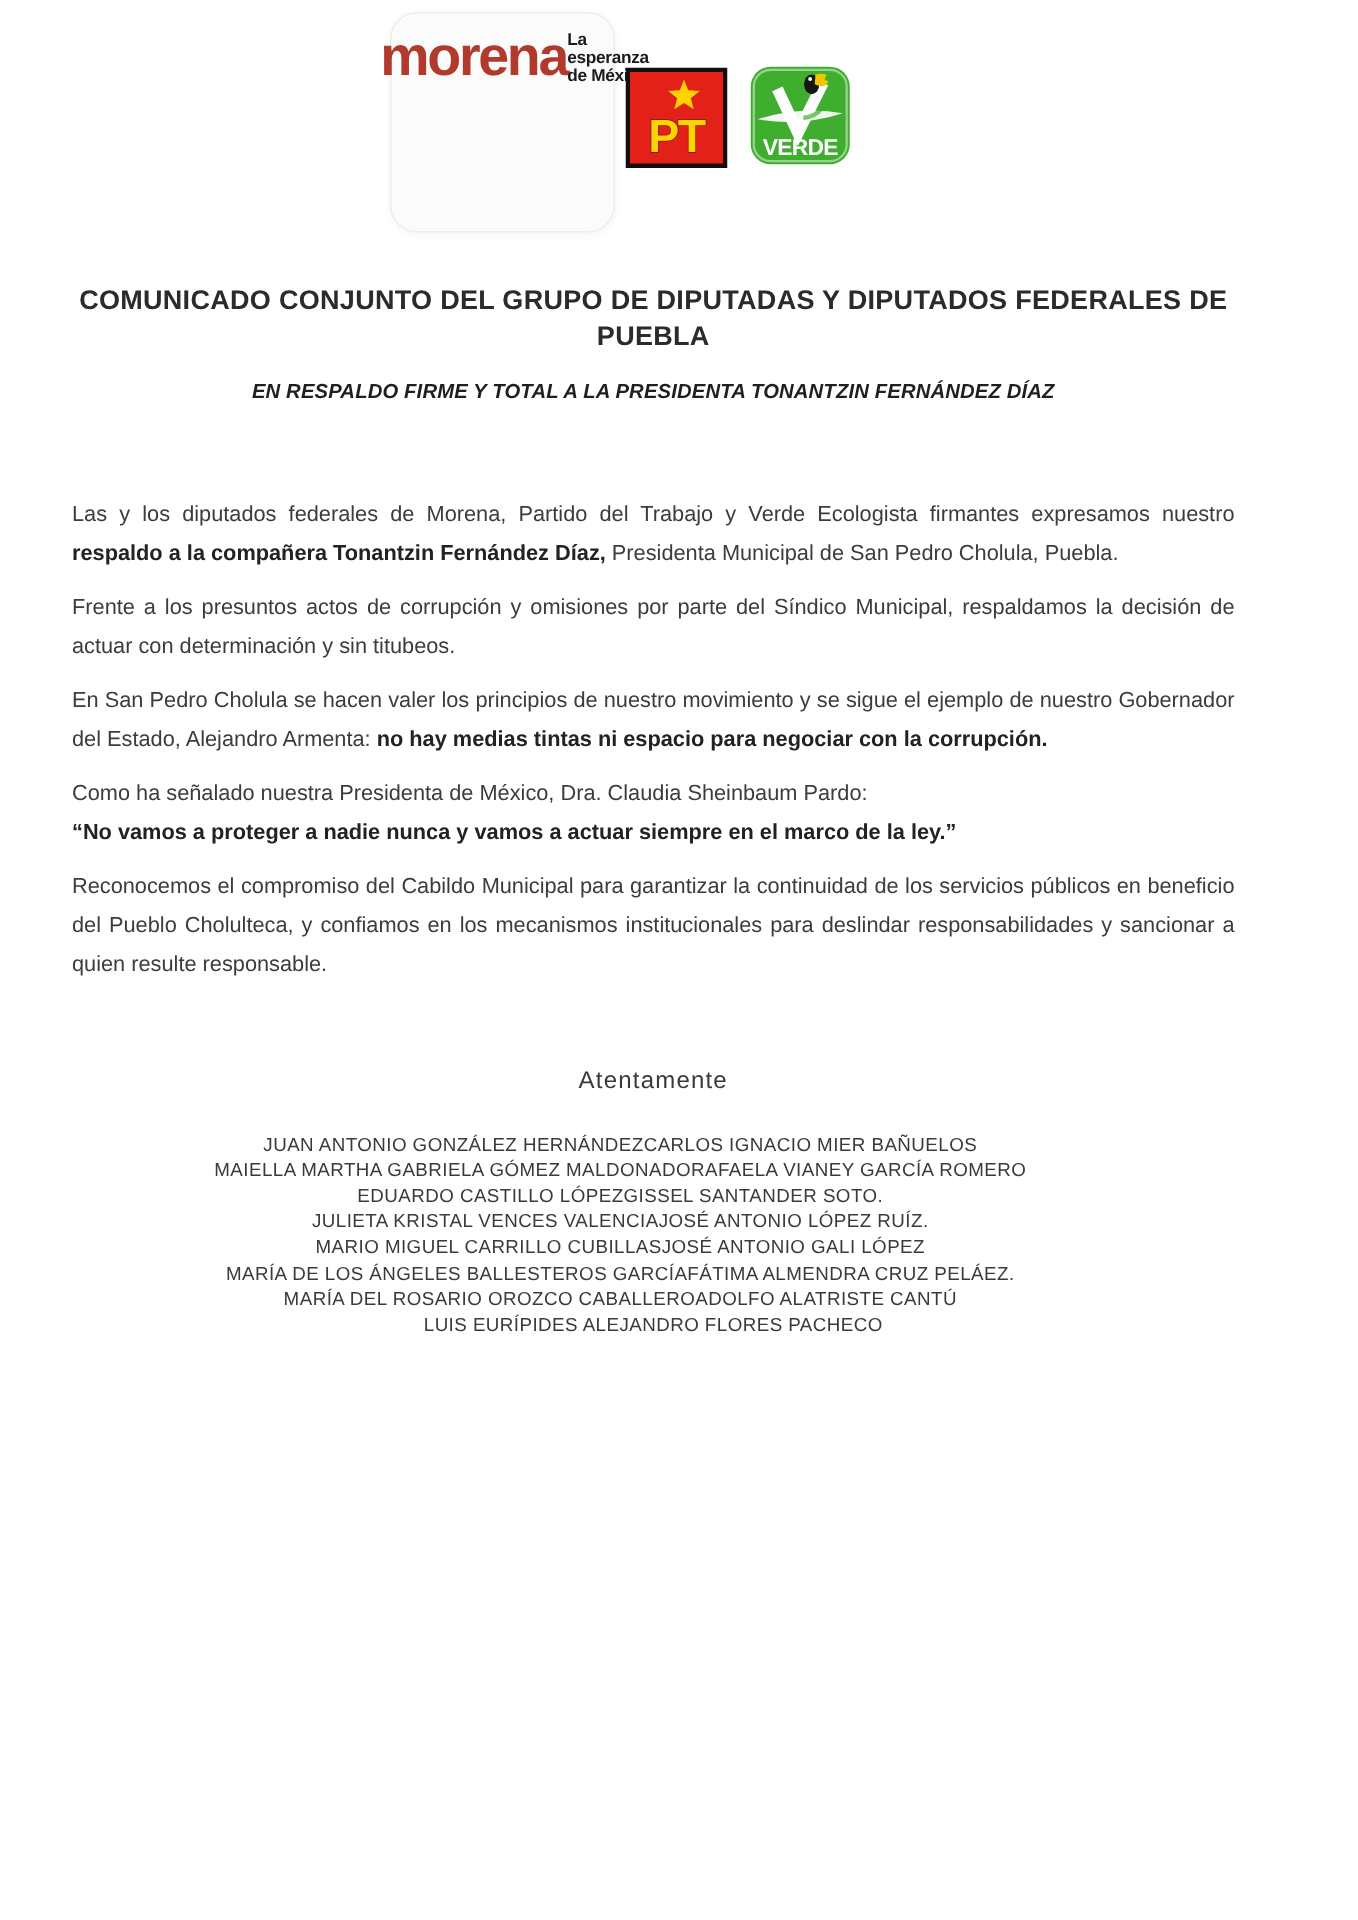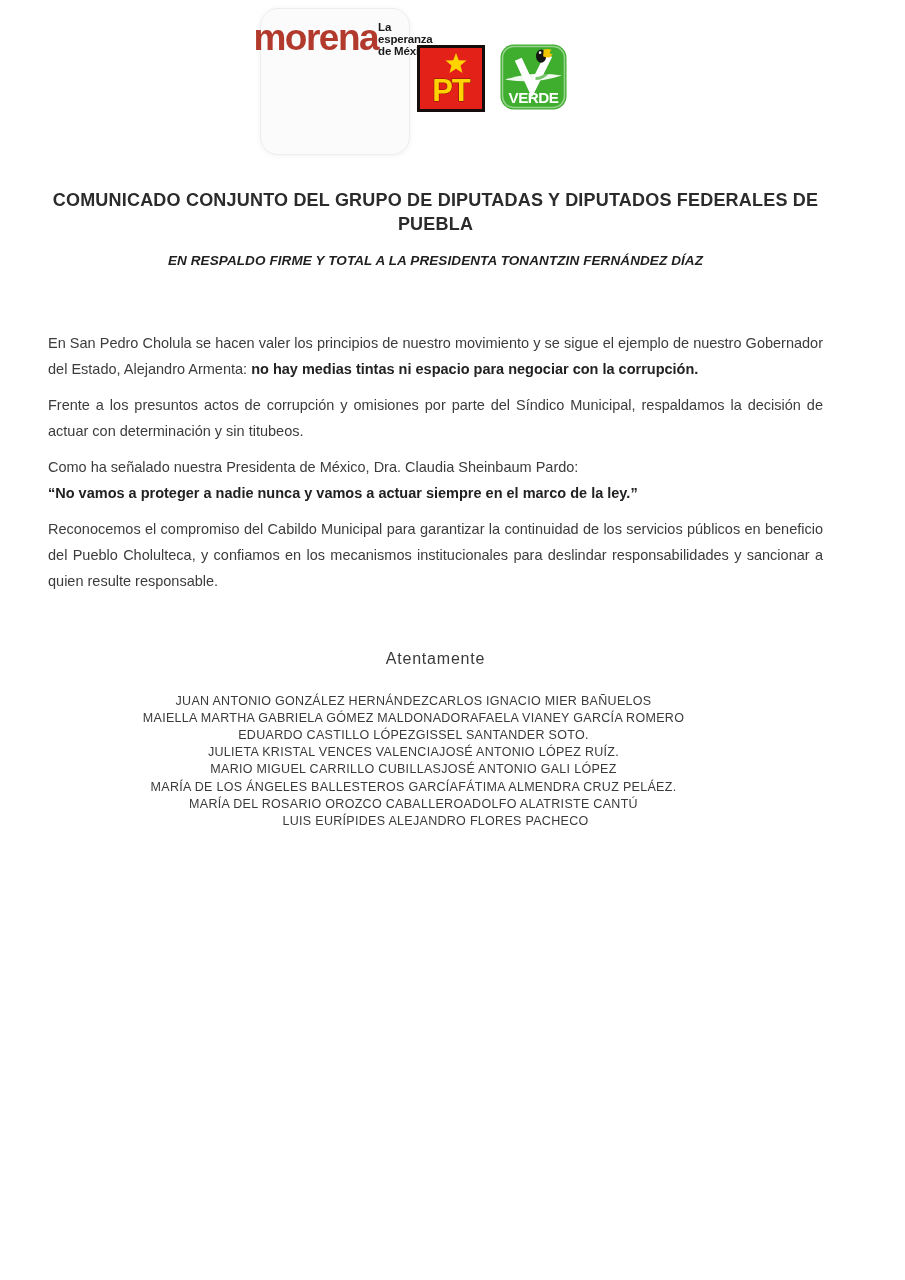--- a/index.html
+++ b/index.html
@@ -106,22 +106,23 @@
   </div>
 
   <div class="content">
 
     <h1 class="doc-title">COMUNICADO CONJUNTO DEL GRUPO DE DIPUTADAS Y DIPUTADOS FEDERALES DE PUEBLA</h1>
 
     <div class="doc-subtitle">EN RESPALDO FIRME Y TOTAL A LA PRESIDENTA TONANTZIN FERNÁNDEZ DÍAZ</div>
 
 
     <div class="paragraphs">
+        <p class="para"><span>Las y los diputados federales de Morena, Partido del Trabajo y Verde Ecologista firmantes expresamos nuestro </span><b>respaldo a la compañera Tonantzin Fernández Díaz,</b><span> Presidenta Municipal de San Pedro Cholula, Puebla.</span></p>
+        <p class="para"><span>Frente a los presuntos actos de corrupción y omisiones por parte del Síndico Municipal, respaldamos la decisión de actuar con determinación y sin titubeos.</span></p>
         <p class="para"><span>En San Pedro Cholula se hacen valer los principios de nuestro movimiento y se sigue el ejemplo de nuestro Gobernador del Estado, Alejandro Armenta: </span><b>no hay medias tintas ni espacio para negociar con la corrupción.</b></p>
-        <p class="para"><span>Frente a los presuntos actos de corrupción y omisiones por parte del Síndico Municipal, respaldamos la decisión de actuar con determinación y sin titubeos.</span></p>
         <p class="para"><span>Como ha señalado nuestra Presidenta de México, Dra. Claudia Sheinbaum Pardo:</span><br><b>“No vamos a proteger a nadie nunca y vamos a actuar siempre en el marco de la ley.”</b></p>
         <p class="para"><span>Reconocemos el compromiso del Cabildo Municipal para garantizar la continuidad de los servicios públicos en beneficio del Pueblo Cholulteca, y confiamos en los mecanismos institucionales para deslindar responsabilidades y sancionar a quien resulte responsable.</span></p>
       </div>
 
     <div class="salutation">Atentamente</div>
 
     <div class="signatories">
         <div class="sig-row">
           <div class="sig-left">JUAN ANTONIO GONZÁLEZ HERNÁNDEZ</div>
           <div class="sig-right">CARLOS IGNACIO MIER BAÑUELOS</div>

